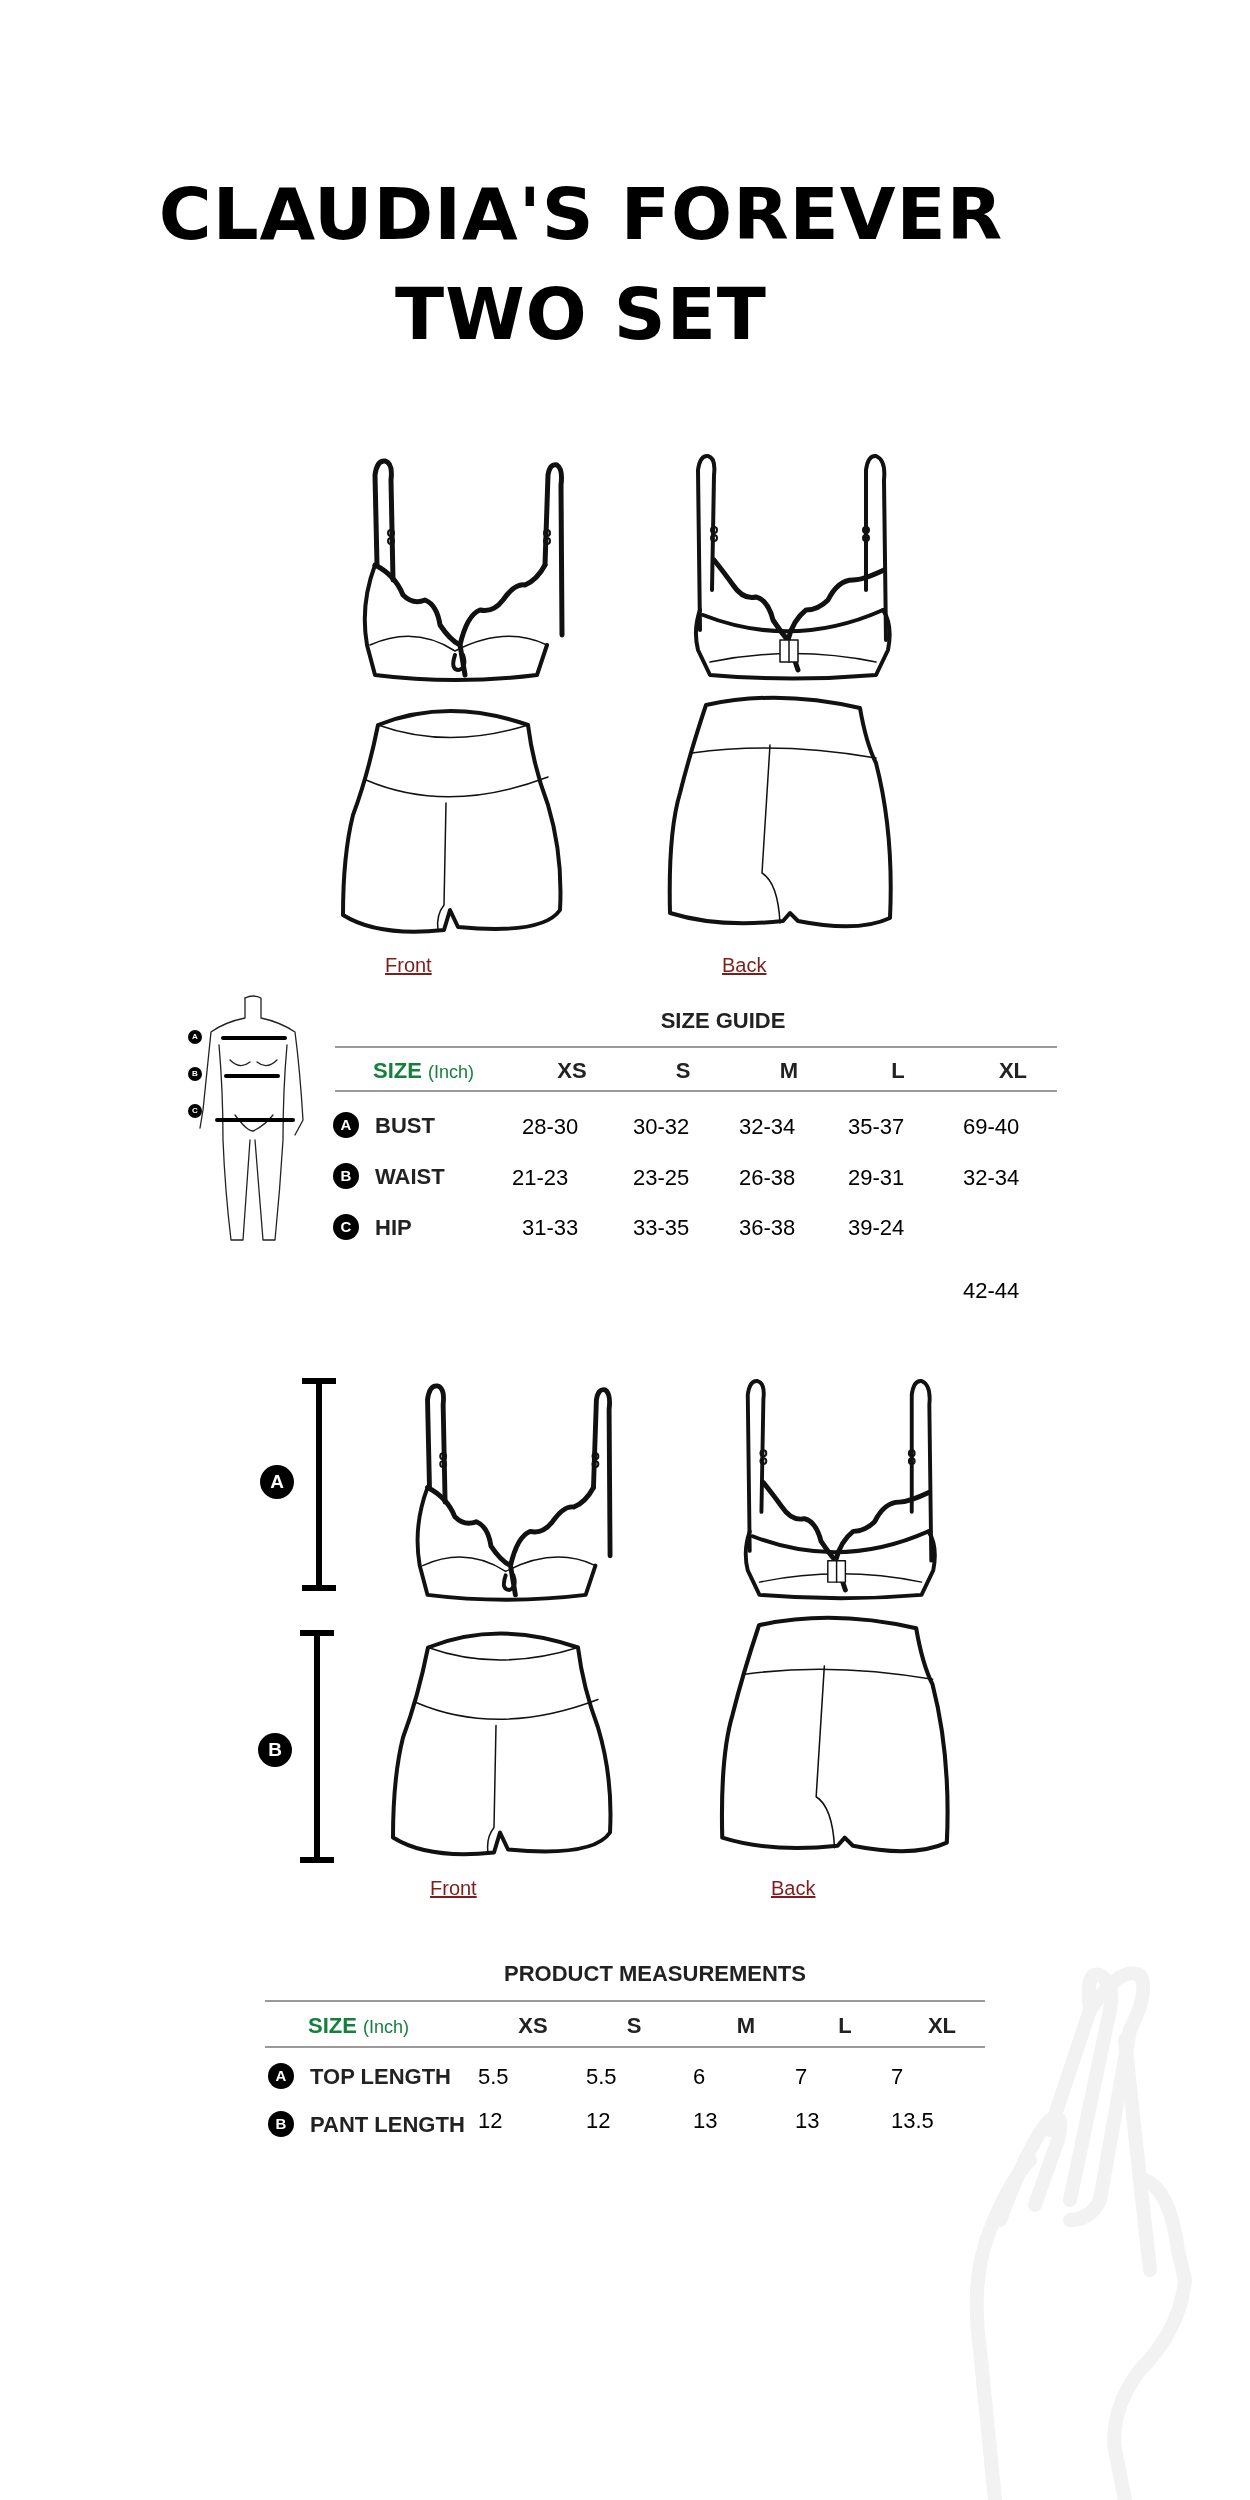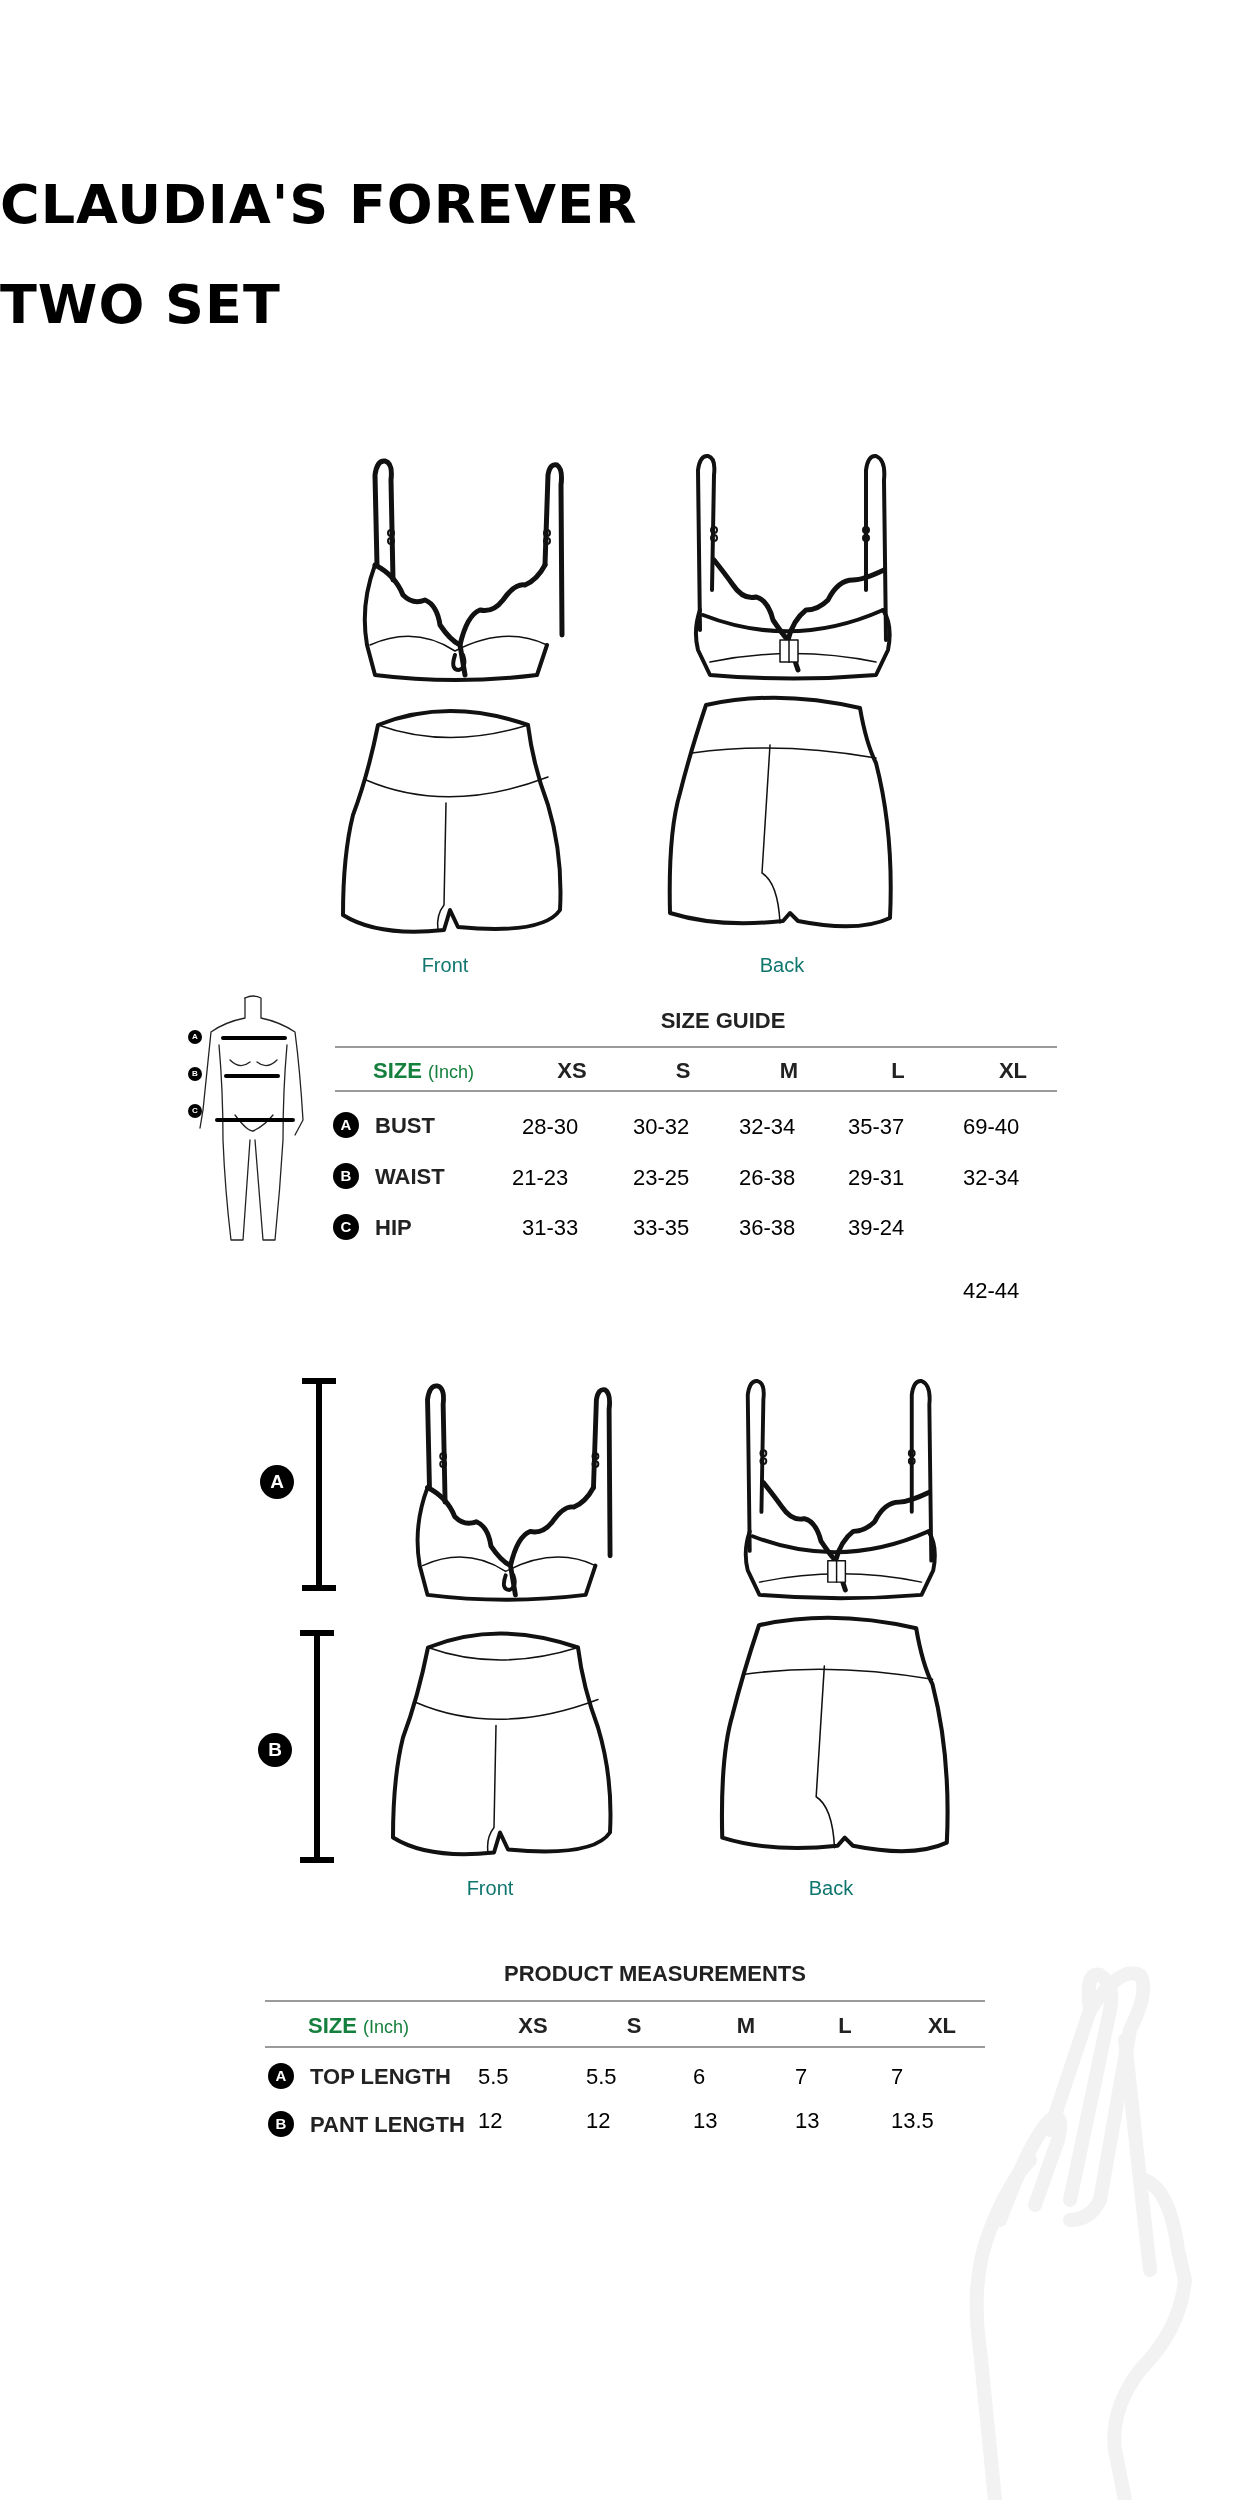--- a/index.html
+++ b/index.html
@@ -1,18 +1,18 @@
 <!DOCTYPE html>
 <html><head>
 <meta charset="utf-8">
 <style>
   html, body { margin:0; padding:0; background:#ffffff; }
   body { width:1250px; height:2500px; position:relative; overflow:hidden; font-family:"Liberation Sans", sans-serif; color:#111; }
-  .title { position:absolute; left:0; width:1162px; text-align:left; font-family:"DejaVu Sans", sans-serif; font-weight:bold; font-size:54px; letter-spacing:1px; color:#000; line-height:1; }
-  .view-label { position:absolute; font-size:20px; color:#0f766e; text-align:center; width:120px; }
+  .title { position:absolute; left:0; width:1162px; text-align:center; font-family:"DejaVu Sans", sans-serif; font-weight:bold; font-size:72px; letter-spacing:1px; color:#000; line-height:1; }
+  .view-label { position:absolute; font-size:20px; color:#7f1d1d; text-align:left; width:120px;text-decoration:underline; }
   .tbl-title { position:absolute; font-weight:bold; font-size:22px; color:#222; text-align:center; }
   .hline { position:absolute; height:2px; background:#9a9a9a; }
   .hdr { position:absolute; font-weight:bold; font-size:22px; color:#222; text-align:center; width:100px; }
   .hdr-size { position:absolute; font-weight:bold; font-size:22px; color:#15803d; }
   .hdr-size .unit { font-weight:normal; font-size:18px; }
   .rowlabel { position:absolute; font-weight:bold; font-size:22px; color:#222; }
   .cell { position:absolute; font-size:22px; color:#000000; text-align:left; width:100px; }
   .badge { position:absolute; width:26px; height:26px; border-radius:50%; background:#000; color:#fff; font-weight:bold; font-size:15px; text-align:center; line-height:26px; }
   .badge.big { width:34px; height:34px; line-height:34px; font-size:19px; }
   svg { position:absolute; overflow:visible; }

